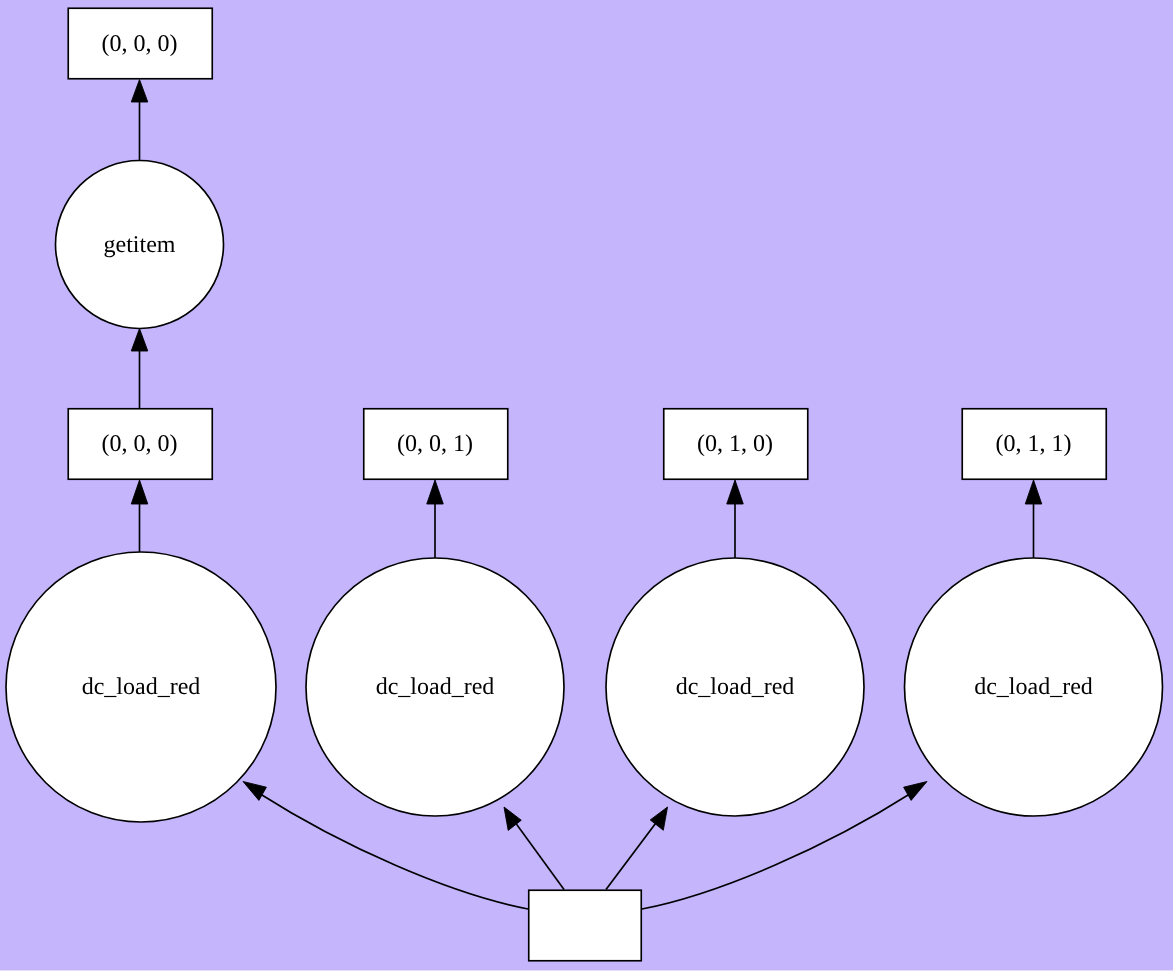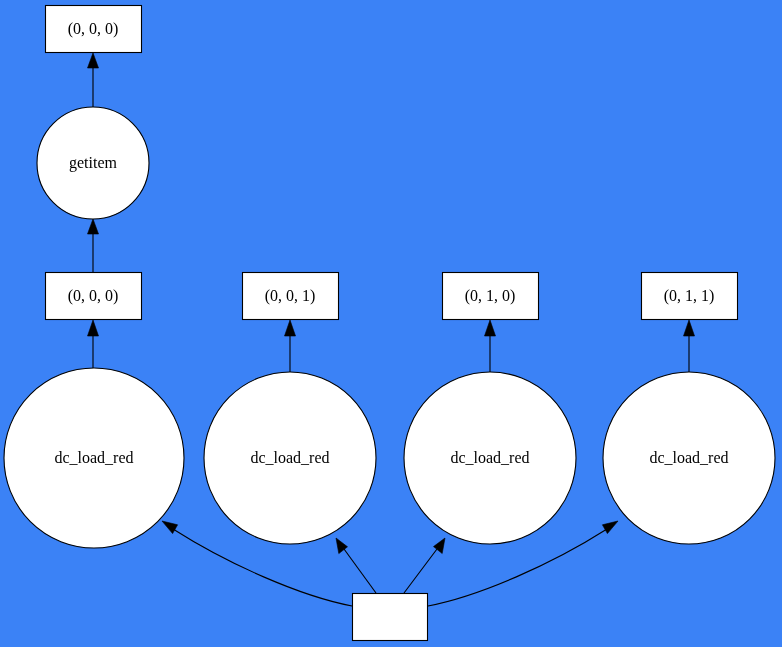--- a/index.html
+++ b/index.html
@@ -4,21 +4,21 @@
 <style>
   html, body {
     margin: 0;
     padding: 0;
     background: #ffffff;
   }
   #diagram-root {
     position: relative;
     width: 782px;
     height: 647px;
-    background: #3b82f6;
+    background: #c4b5fd;
     font-family: "Liberation Serif", "DejaVu Serif", serif;
     overflow: hidden;
   }
   svg#graph {
     display: block;
     width: 782px;
     height: 647px;
   }
   .node-shape {
     fill: #ffffff;

